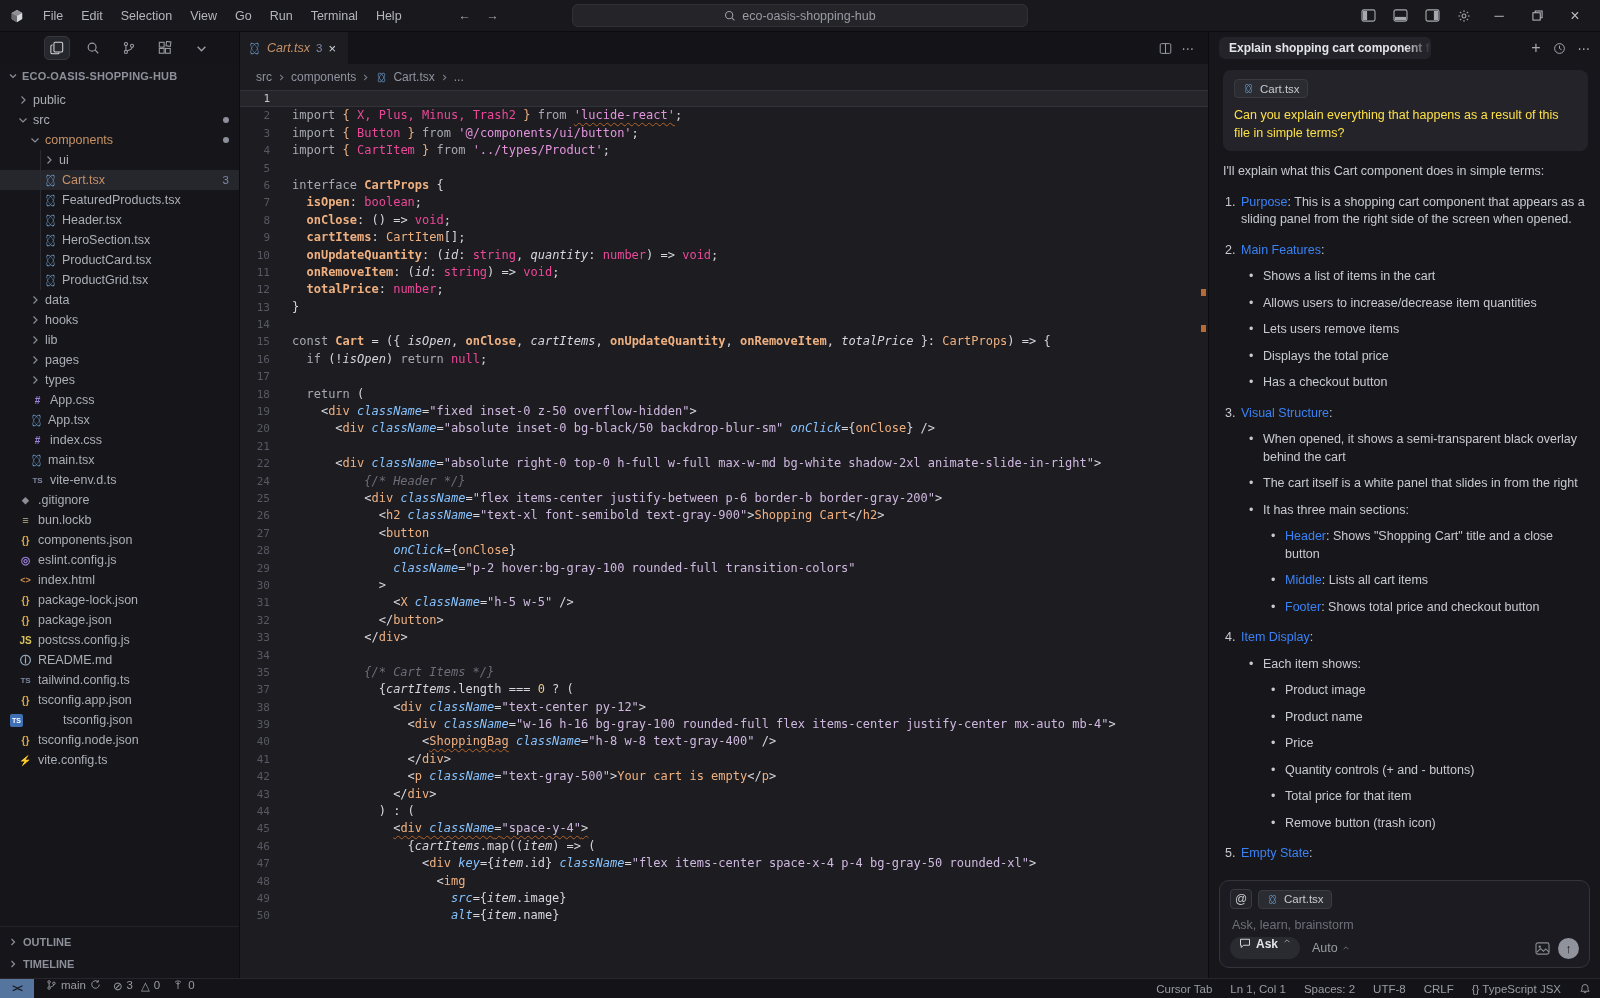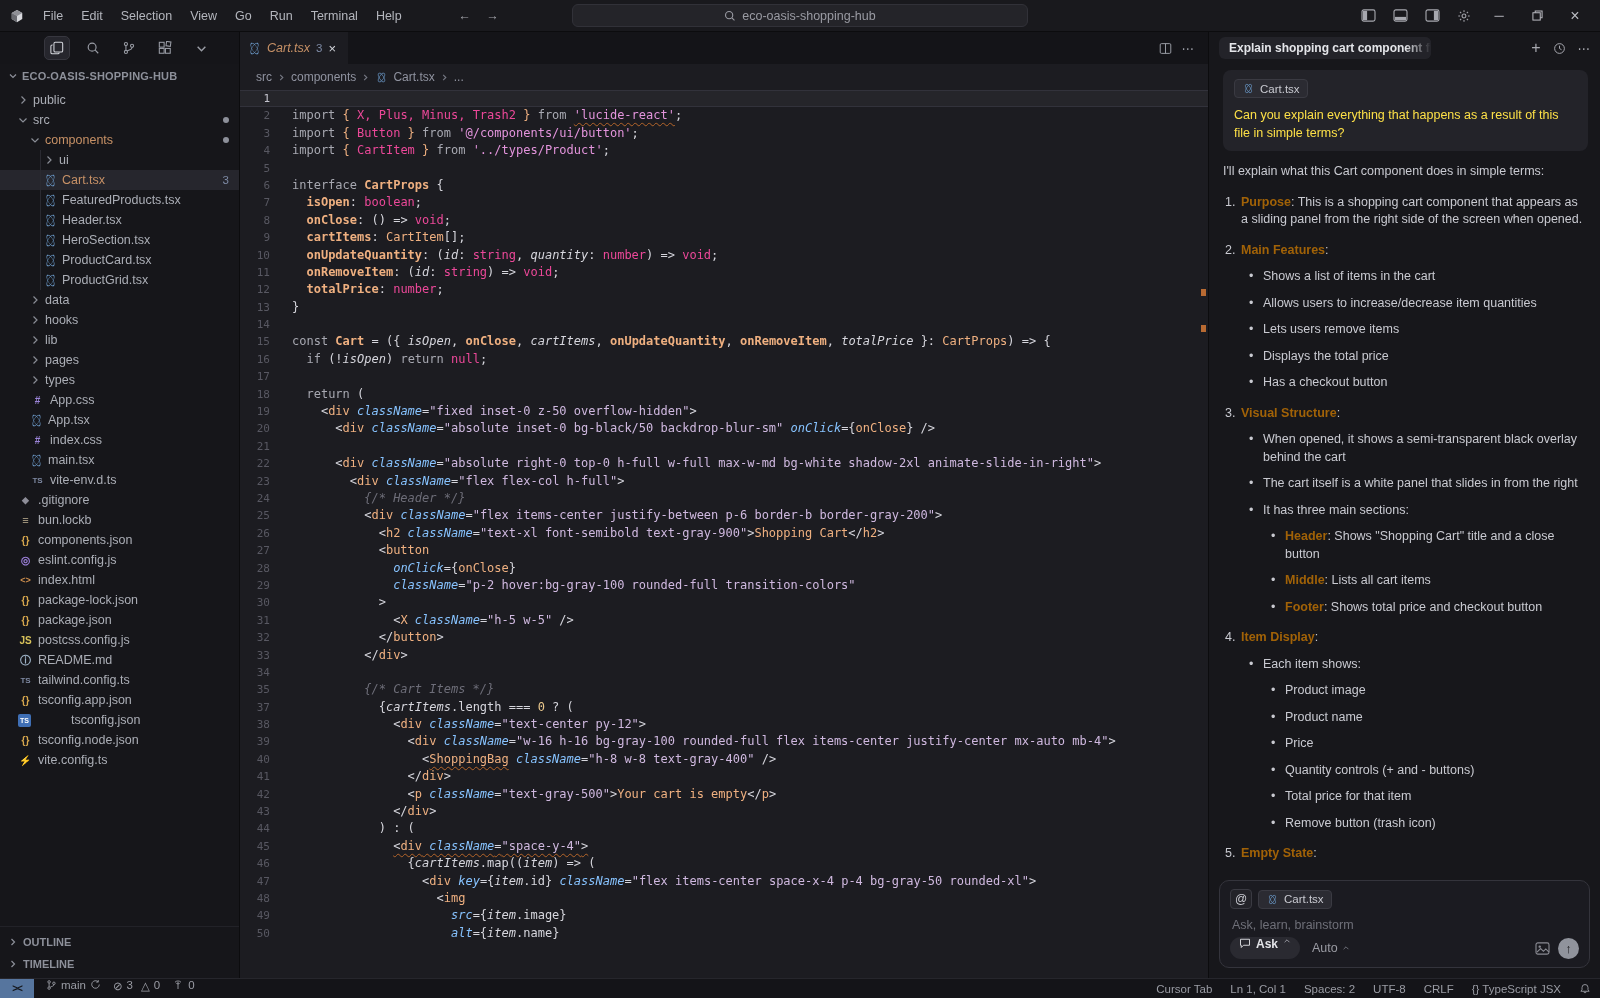--- a/index.html
+++ b/index.html
@@ -65,21 +65,21 @@
   #chat-body{flex:1;overflow:hidden;padding:6px 12px 0 14px}
   #user-bubble{background:#232329;border-radius:8px;padding:9px 11px;margin-bottom:12px}
   .chip{display:inline-flex;align-items:center;gap:5px;background:#2b2b32;border:1px solid #3a3a42;border-radius:4px;height:19px;padding:0 7px;color:#c9cad1;font-size:11.5px}
   #user-msg{margin-top:9px;color:#fde047;line-height:17.5px}
   .cb-p{color:#c9cad1;line-height:17.5px;margin-bottom:13px}
   .cb-n{display:flex;margin:13px 0 8px 2px;line-height:17.5px;color:#c9cad1}
   .cb-n .num{flex:0 0 16px}
   .cb-b1{display:flex;margin:9px 0 9px 26px;line-height:17.5px;color:#c9cad1}
   .cb-b2{display:flex;margin:9px 0 9px 48px;line-height:17.5px;color:#c9cad1}
   .blt{flex:0 0 14px}
-  .bold{font-weight:bold;color:#a16207}
+  .bold{font-weight:normal;color:#3b82f6}
   #chat-input{flex:0 0 88px;margin:6px 10px 10px 10px;background:#1b1b21;border:1px solid #34343c;border-radius:10px;padding:8px 10px;display:flex;flex-direction:column}
   #ci-top{display:flex;align-items:center;gap:6px}
   #at-btn{width:22px;height:20px;border:1px solid #3a3a42;border-radius:4px;display:flex;align-items:center;justify-content:center;color:#c9cad1;background:#232329;font-size:12px}
   #ci-placeholder{color:#6e6f78;margin:9px 0 0 2px}
   #ci-bottom{margin-top:auto;display:flex;align-items:center;gap:12px}
   #ask-pill{display:flex;align-items:flex-start;gap:5px;background:#2a2a31;border-radius:11px;height:22px;padding:0 9px;color:#e4e5e9;font-weight:bold;font-size:12px}
   #model-sel{display:flex;align-items:center;gap:4px;color:#9a9ba3}
   #ci-right{margin-left:auto;display:flex;align-items:center;gap:8px}
   #send-btn{width:21px;height:21px;border-radius:50%;background:#90939c;color:#17171b;display:flex;align-items:center;justify-content:center;font-size:13px;font-weight:bold}
 
@@ -395,21 +395,21 @@
           <div class="trow" style="padding-left: 18px;">
             <span class="ficon" style="color: rgb(127, 138, 163); font-size: 8px;">TS</span>
             <span class="lbl">tailwind.config.ts</span>
             <span class="spacer"></span>
           </div>
           <div class="trow" style="padding-left: 18px;">
             <span class="ficon" style="color: rgb(216, 168, 78); font-size: 10px;">{}</span>
             <span class="lbl">tsconfig.app.json</span>
             <span class="spacer"></span>
           </div>
-          <div class="trow" style="padding-left: 18px; gap: 40px;">
+          <div class="trow" style="padding-left: 10px; gap: 40px;">
             <span class="ficon" style="background: rgb(63, 111, 181); color: rgb(255, 255, 255); font-size: 7px; width: 13px; height: 13px; border-radius: 2px;">TS</span>
             <span class="lbl">tsconfig.json</span>
             <span class="spacer"></span>
           </div>
           <div class="trow" style="padding-left: 18px;">
             <span class="ficon" style="color: rgb(216, 168, 78); font-size: 10px;">{}</span>
             <span class="lbl">tsconfig.node.json</span>
             <span class="spacer"></span>
           </div>
           <div class="trow" style="padding-left: 18px;">
@@ -487,21 +487,20 @@
           <div class="cl"><span class="gut">13</span><span class="src"><span class="tk-p">}</span></span></div>
           <div class="cl"><span class="gut">14</span><span class="src"></span></div>
           <div class="cl"><span class="gut">15</span><span class="src"><span class="tk-k">const </span><span class="tk-gb">Cart</span><span class="tk-p"> = ({ </span><span class="tk-v">isOpen</span><span class="tk-p">, </span><span class="tk-gb">onClose</span><span class="tk-p">, </span><span class="tk-v">cartItems</span><span class="tk-p">, </span><span class="tk-gb">onUpdateQuantity</span><span class="tk-p">, </span><span class="tk-gb">onRemoveItem</span><span class="tk-p">, </span><span class="tk-v">totalPrice</span><span class="tk-p"> }: </span><span class="tk-g">CartProps</span><span class="tk-p">) =&gt; {</span></span></div>
           <div class="cl"><span class="gut">16</span><span class="src"><span class="tk-p">  </span><span class="tk-k">if</span><span class="tk-p"> (!</span><span class="tk-v">isOpen</span><span class="tk-p">) </span><span class="tk-k">return</span><span class="tk-p"> </span><span class="tk-l">null</span><span class="tk-p">;</span></span></div>
           <div class="cl"><span class="gut">17</span><span class="src"></span></div>
           <div class="cl"><span class="gut">18</span><span class="src"><span class="tk-p">  </span><span class="tk-k">return</span><span class="tk-p"> (</span></span></div>
           <div class="cl"><span class="gut">19</span><span class="src"><span class="tk-p">    &lt;</span><span class="tk-g">div</span><span class="tk-p"> </span><span class="tk-a">className</span><span class="tk-p">=</span><span class="tk-j">"fixed inset-0 z-50 overflow-hidden"</span><span class="tk-p">&gt;</span></span></div>
           <div class="cl"><span class="gut">20</span><span class="src"><span class="tk-p">      &lt;</span><span class="tk-g">div</span><span class="tk-p"> </span><span class="tk-a">className</span><span class="tk-p">=</span><span class="tk-j">"absolute inset-0 bg-black/50 backdrop-blur-sm"</span><span class="tk-p"> </span><span class="tk-a">onClick</span><span class="tk-p">={</span><span class="tk-g">onClose</span><span class="tk-p">} /&gt;</span></span></div>
           <div class="cl"><span class="gut">21</span><span class="src"></span></div>
           <div class="cl"><span class="gut">22</span><span class="src"><span class="tk-p">      &lt;</span><span class="tk-g">div</span><span class="tk-p"> </span><span class="tk-a">className</span><span class="tk-p">=</span><span class="tk-j">"absolute right-0 top-0 h-full w-full max-w-md bg-white shadow-2xl animate-slide-in-right"</span><span class="tk-p">&gt;</span></span></div>
-          <div class="cl"><span class="gut">23</span><span class="src"><span class="tk-p">        &lt;</span><span class="tk-g">div</span><span class="tk-p"> </span><span class="tk-a">className</span><span class="tk-p">=</span><span class="tk-j">"flex flex-col h-full"</span><span class="tk-p">&gt;</span></span></div>
           <div class="cl"><span class="gut">24</span><span class="src"><span class="tk-p">          </span><span class="tk-c">{/* Header */}</span></span></div>
           <div class="cl"><span class="gut">25</span><span class="src"><span class="tk-p">          &lt;</span><span class="tk-g">div</span><span class="tk-p"> </span><span class="tk-a">className</span><span class="tk-p">=</span><span class="tk-j">"flex items-center justify-between p-6 border-b border-gray-200"</span><span class="tk-p">&gt;</span></span></div>
           <div class="cl"><span class="gut">26</span><span class="src"><span class="tk-p">            &lt;</span><span class="tk-g">h2</span><span class="tk-p"> </span><span class="tk-a">className</span><span class="tk-p">=</span><span class="tk-j">"text-xl font-semibold text-gray-900"</span><span class="tk-p">&gt;</span><span class="tk-g">Shopping Cart</span><span class="tk-p">&lt;/</span><span class="tk-g">h2</span><span class="tk-p">&gt;</span></span></div>
           <div class="cl"><span class="gut">27</span><span class="src"><span class="tk-p">            &lt;</span><span class="tk-g">button</span></span></div>
           <div class="cl"><span class="gut">28</span><span class="src"><span class="tk-p">              </span><span class="tk-a">onClick</span><span class="tk-p">={</span><span class="tk-g">onClose</span><span class="tk-p">}</span></span></div>
           <div class="cl"><span class="gut">29</span><span class="src"><span class="tk-p">              </span><span class="tk-a">className</span><span class="tk-p">=</span><span class="tk-j">"p-2 hover:bg-gray-100 rounded-full transition-colors"</span></span></div>
           <div class="cl"><span class="gut">30</span><span class="src"><span class="tk-p">            &gt;</span></span></div>
           <div class="cl"><span class="gut">31</span><span class="src"><span class="tk-p">              &lt;</span><span class="tk-g">X</span><span class="tk-p"> </span><span class="tk-a">className</span><span class="tk-p">=</span><span class="tk-j">"h-5 w-5"</span><span class="tk-p"> /&gt;</span></span></div>
           <div class="cl"><span class="gut">32</span><span class="src"><span class="tk-p">            &lt;/</span><span class="tk-g">button</span><span class="tk-p">&gt;</span></span></div>
           <div class="cl"><span class="gut">33</span><span class="src"><span class="tk-p">          &lt;/</span><span class="tk-g">div</span><span class="tk-p">&gt;</span></span></div>

